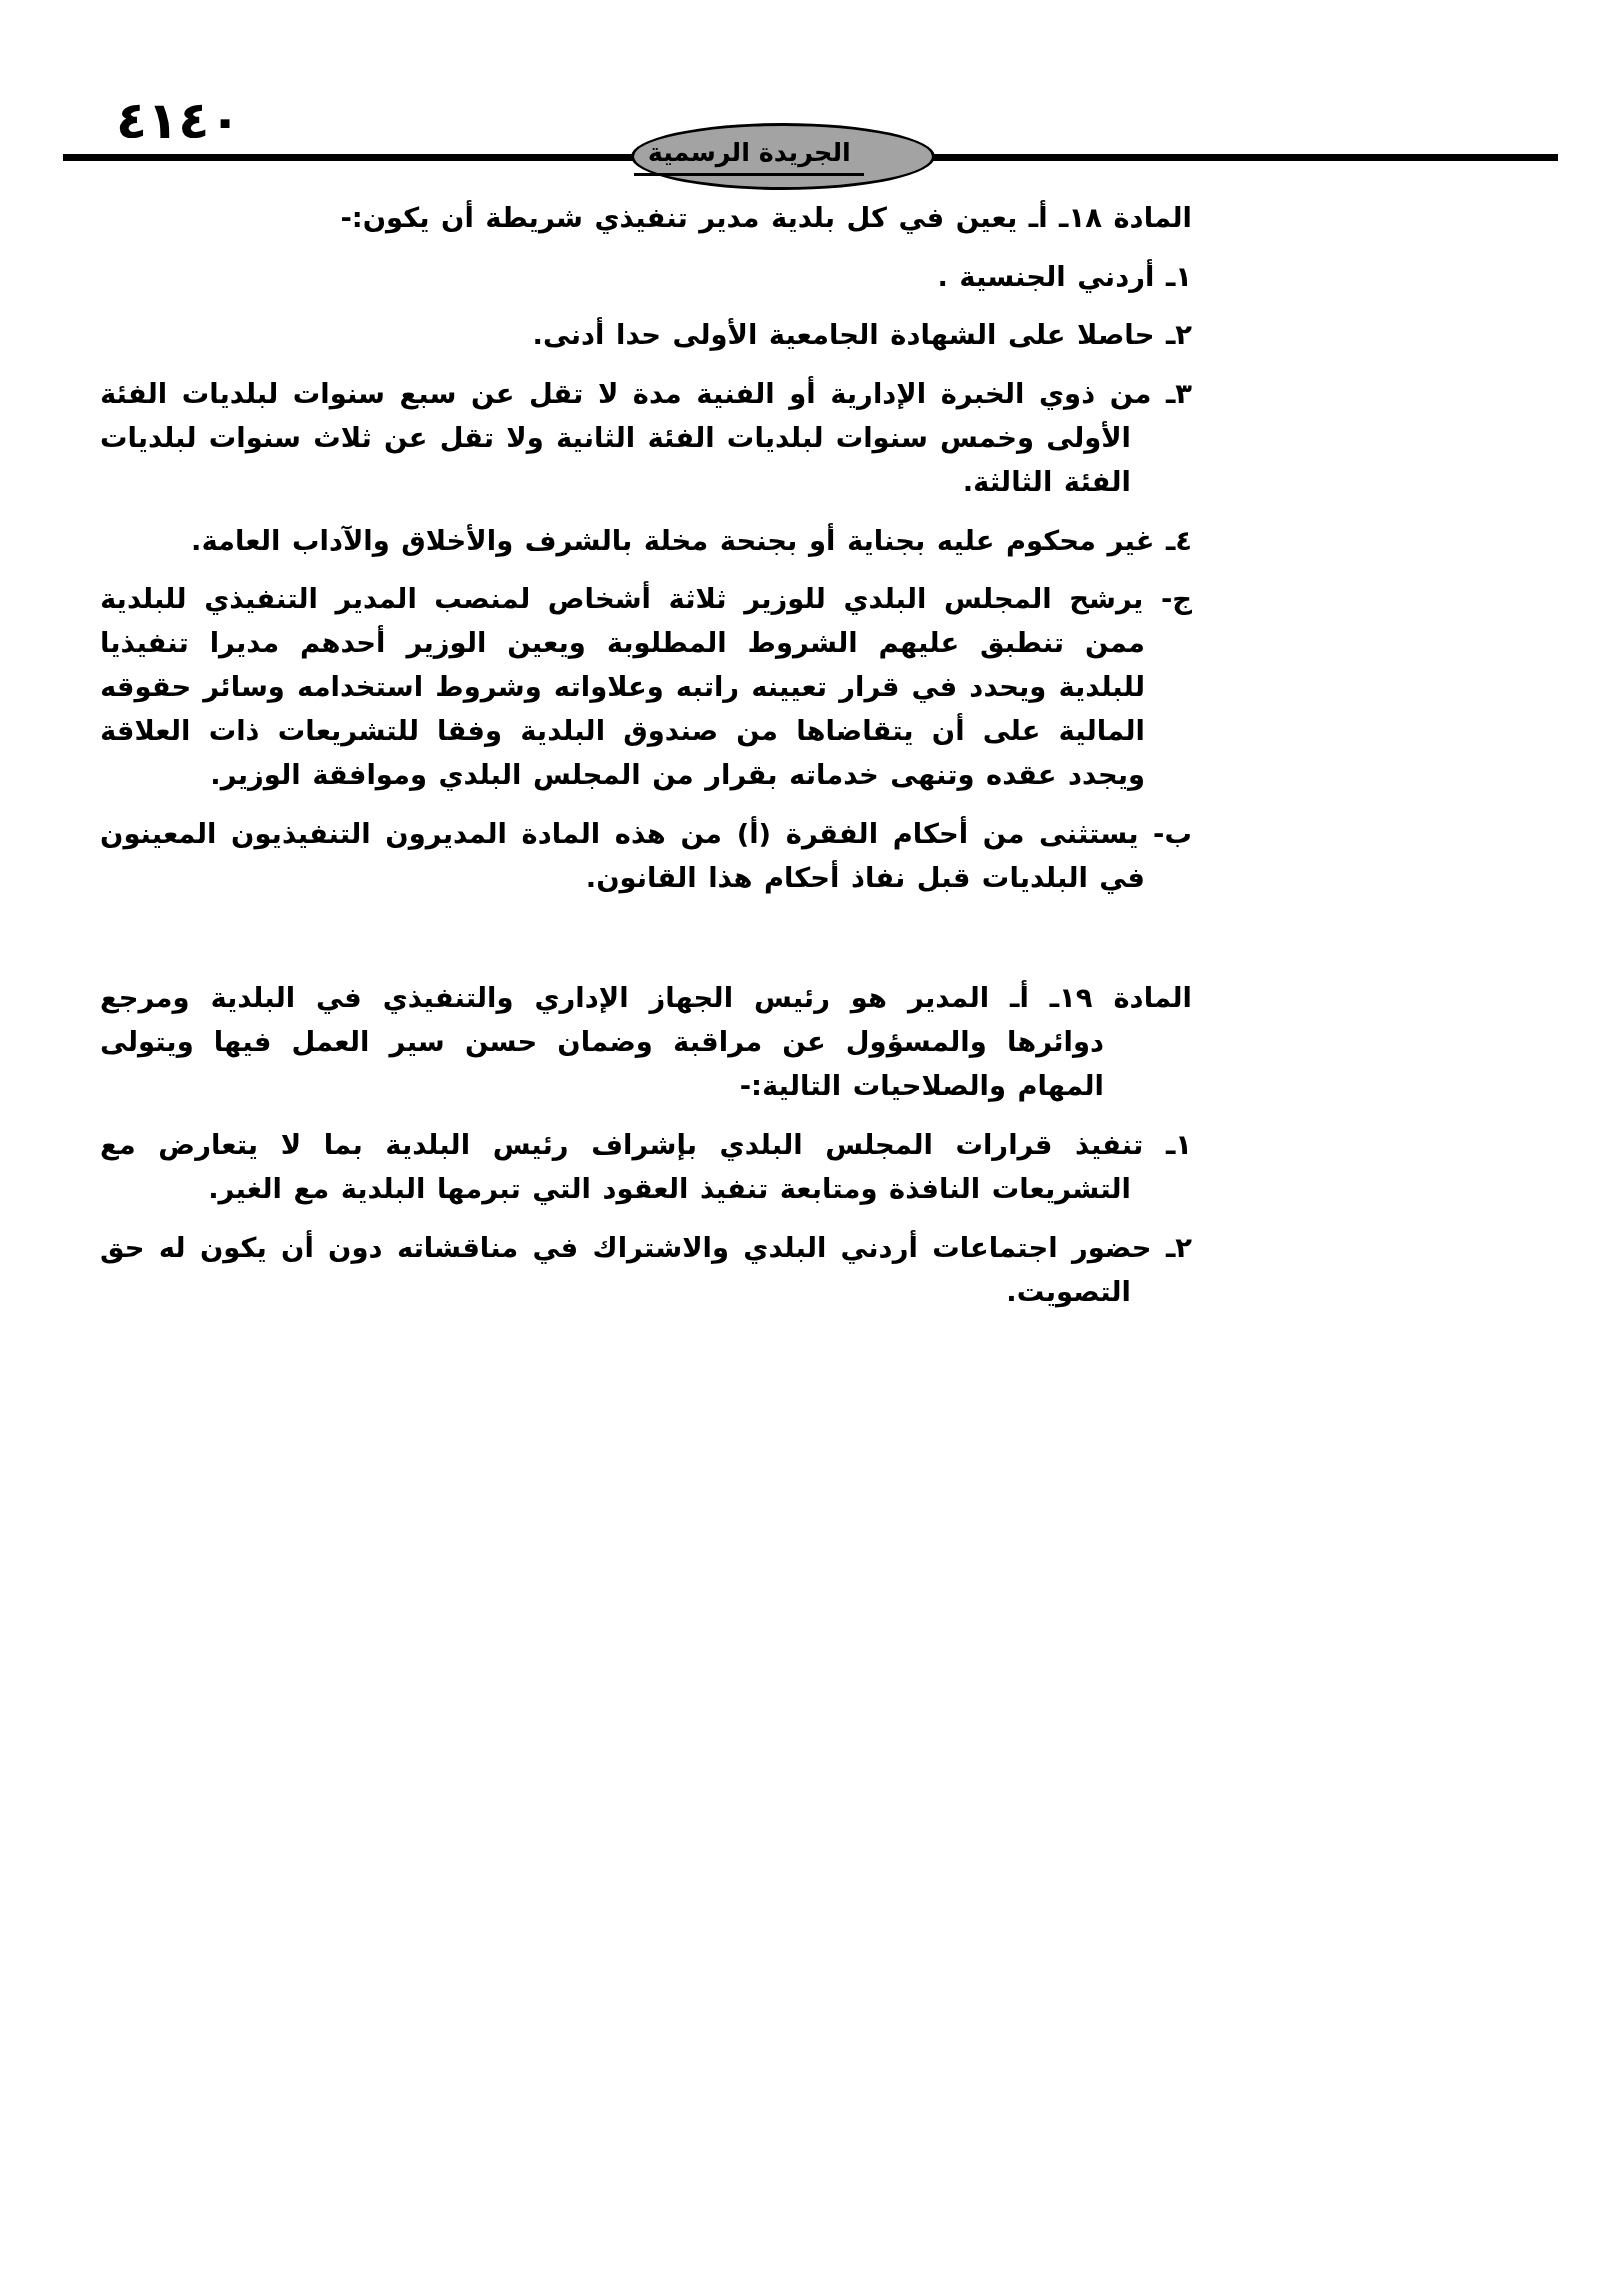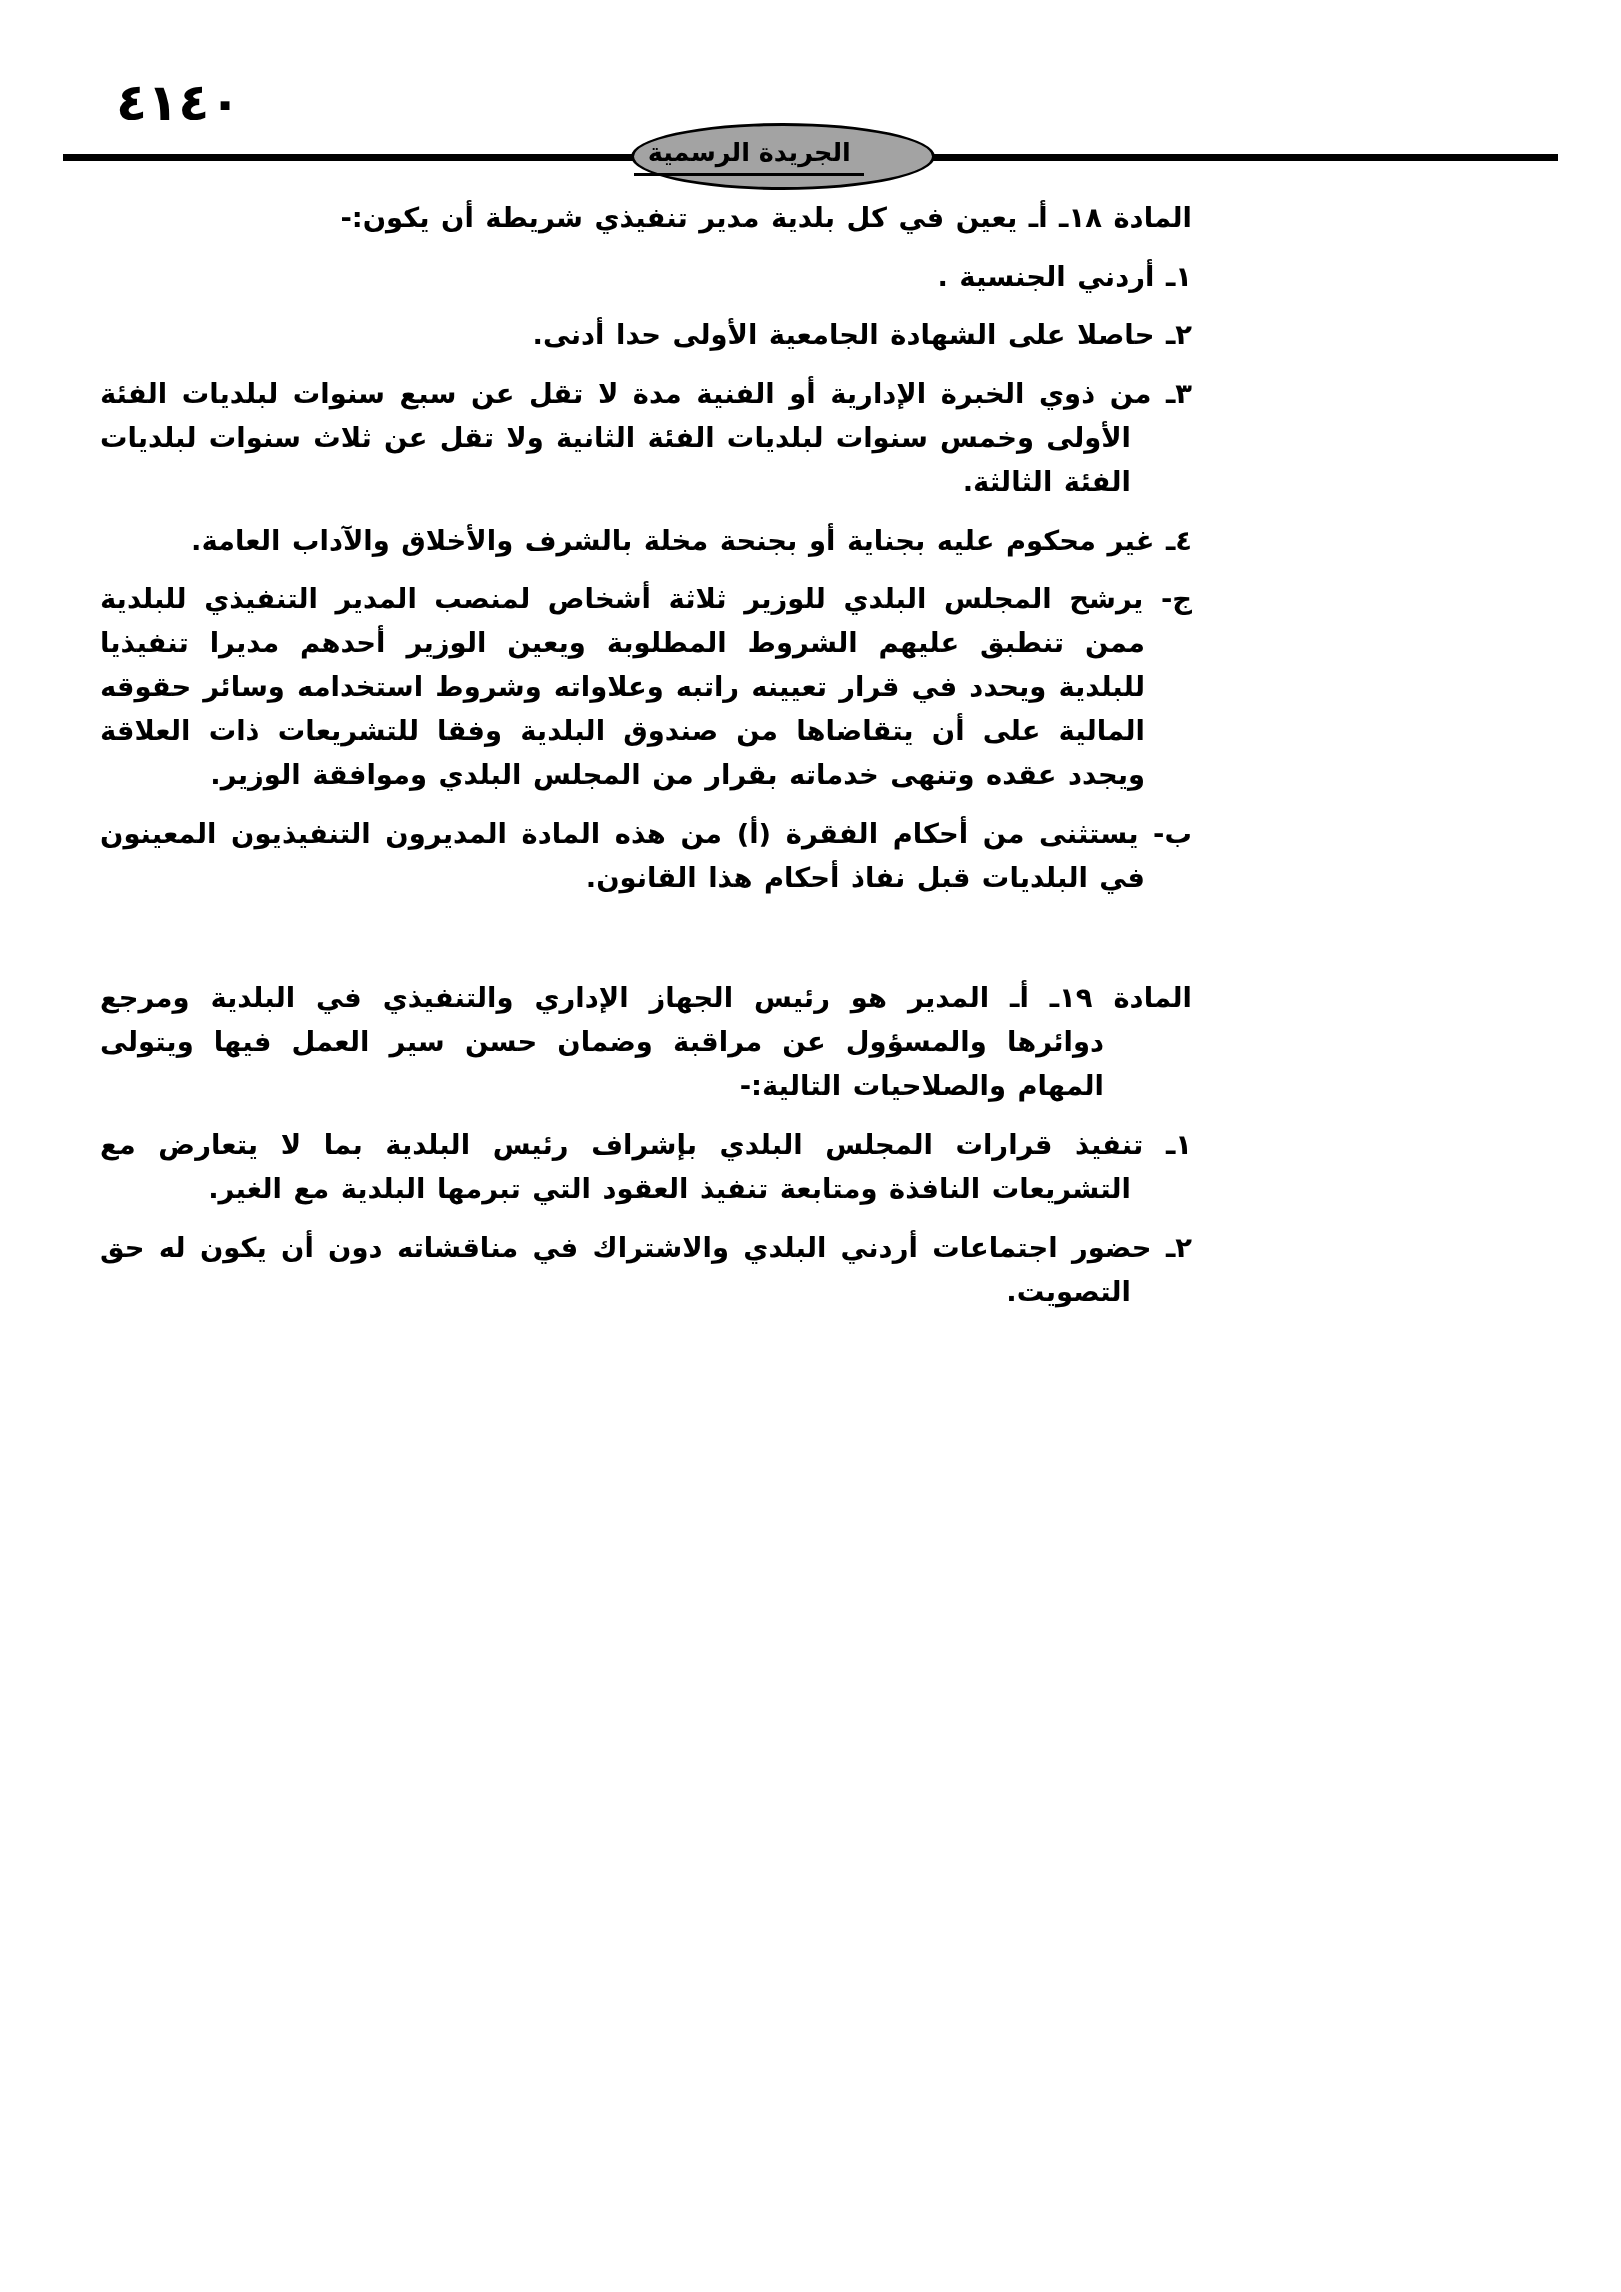--- a/index.html
+++ b/index.html
@@ -13,21 +13,21 @@
     height: 2293px;
     background: #ffffff;
     font-family: "DejaVu Sans", sans-serif;
     color: #000000;
     overflow: hidden;
   }
 
   
   .page-number {
     position: absolute;
-    top: 73px;
+    top: 91px;
     left: 116px;
     font-size: 51px;
     font-weight: bold;
     direction: rtl;
   }
 
   
   .header-rule {
     position: absolute;
     top: 154px;

